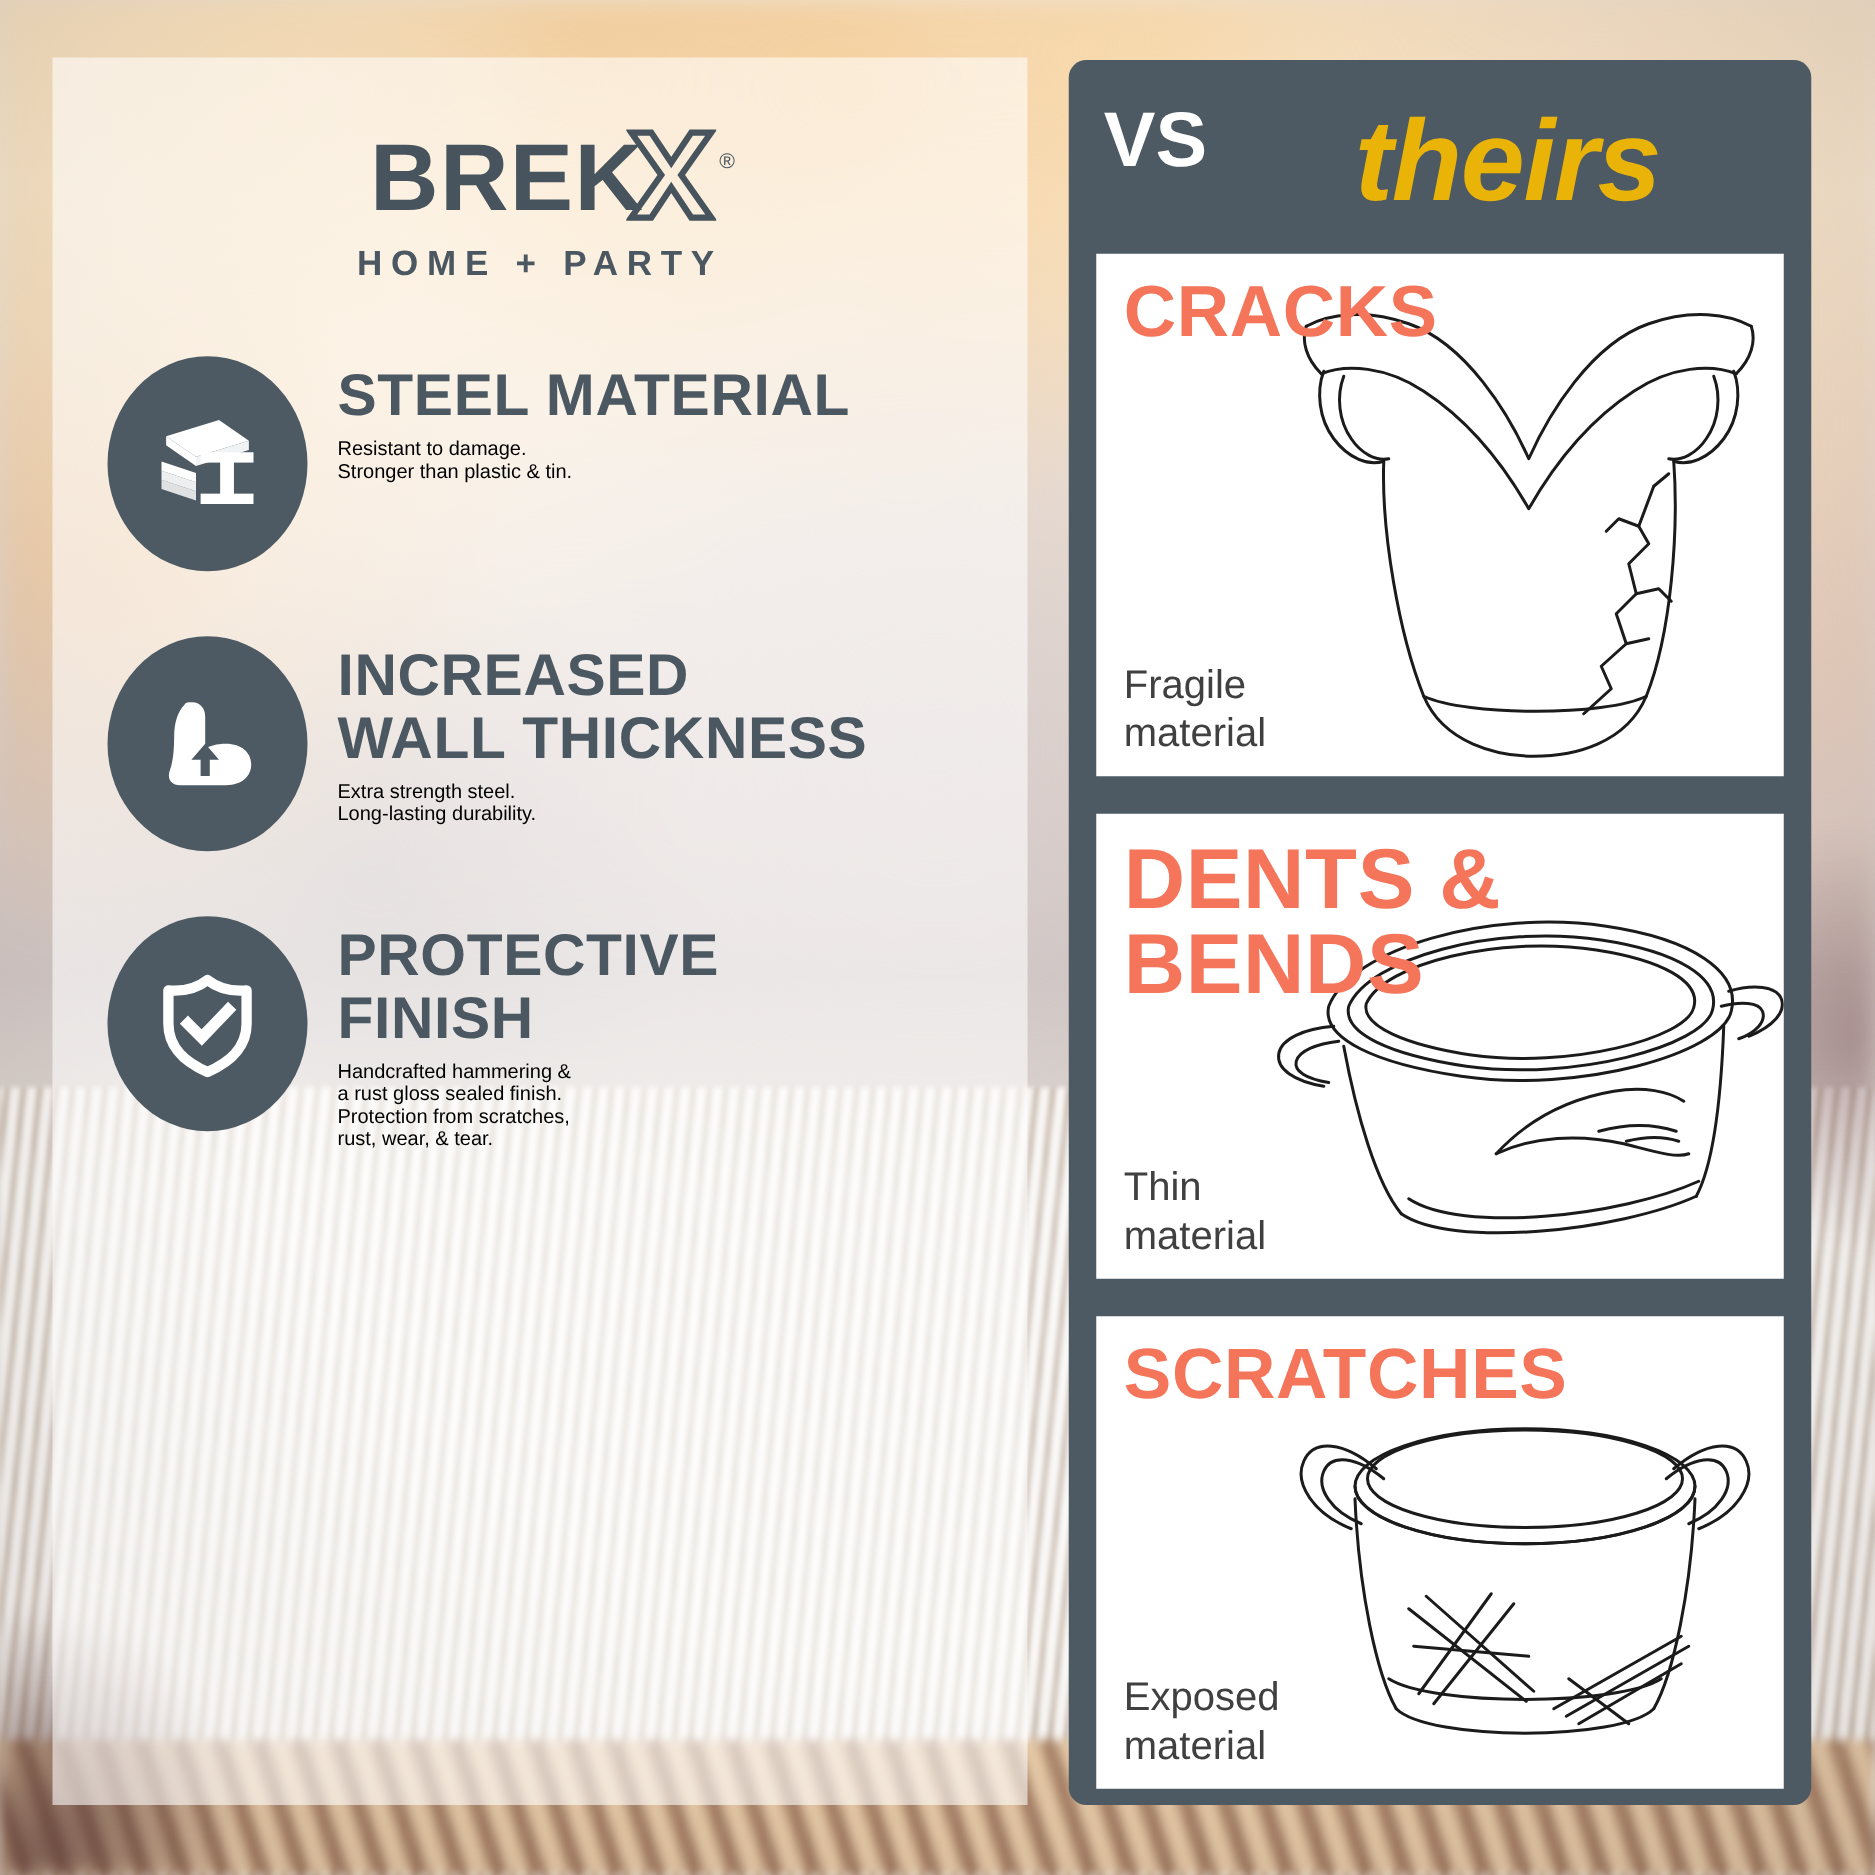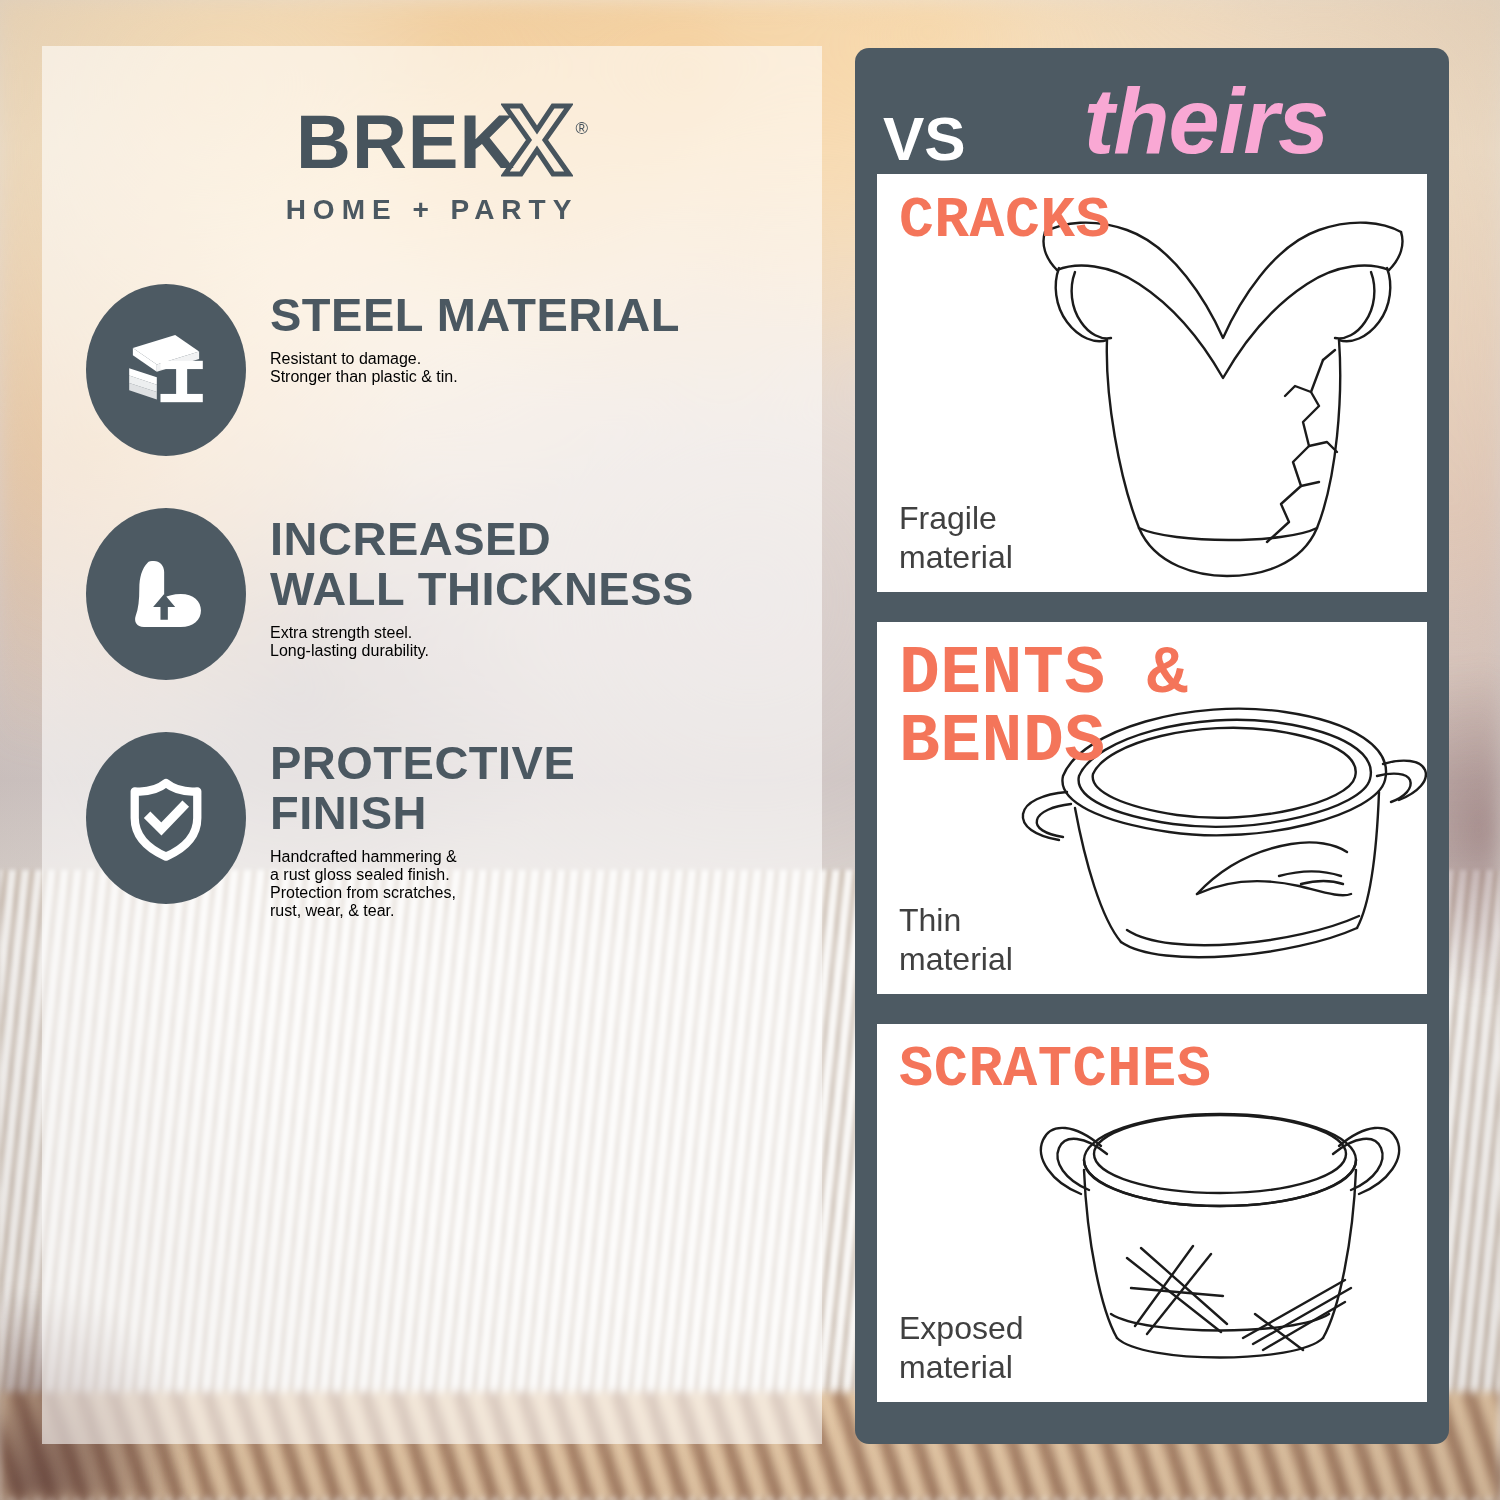--- a/index.html
+++ b/index.html
@@ -227,55 +227,56 @@
     height: 1396px;
     background: #4d5a63;
     border-radius: 14px;
     z-index: 2;
     box-sizing: border-box;
     padding: 0 22px 22px 22px;
   }
   .vs-row {
     height: 126px;
     display: flex;
-    align-items: flex-end;
+    align-items: flex-start;
     padding: 0 6px;
     box-sizing: border-box;
+    margin-top: 29px;
   }
   .vs-label {
     font-family: "Liberation Sans", sans-serif;
     font-weight: bold;
     font-size: 62px;
     color: #ffffff;
     letter-spacing: 0px;
   }
   .theirs-label {
     font-family: "Liberation Sans", sans-serif;
     font-weight: bold;
     font-style: italic;
     font-size: 92px;
-    color: #f9a8d4;
+    color: #eab308;
     margin-left: 118px;
     letter-spacing: -1px;
   }
 
   .cards { display: flex; flex-direction: column; gap: 30px; }
   .card {
     background: #ffffff;
     position: relative;
     box-sizing: border-box;
     padding: 14px 18px;
     overflow: hidden;
   }
   .card-1 { height: 418px; }
   .card-2 { height: 372px; }
   .card-3 { height: 378px; }
 
   .card-title {
-    font-family: Liberation Mono, monospace;
+    font-family: Liberation Sans, sans-serif;
     font-weight: bold;
     font-size: 58px;
     line-height: 1;
     color: #f4755a;
     letter-spacing: 0.5px;
     margin: 4px 0 0 4px;
     position: relative;
     z-index: 2;
   }
   .card-2 .card-title { font-size: 68px; }

